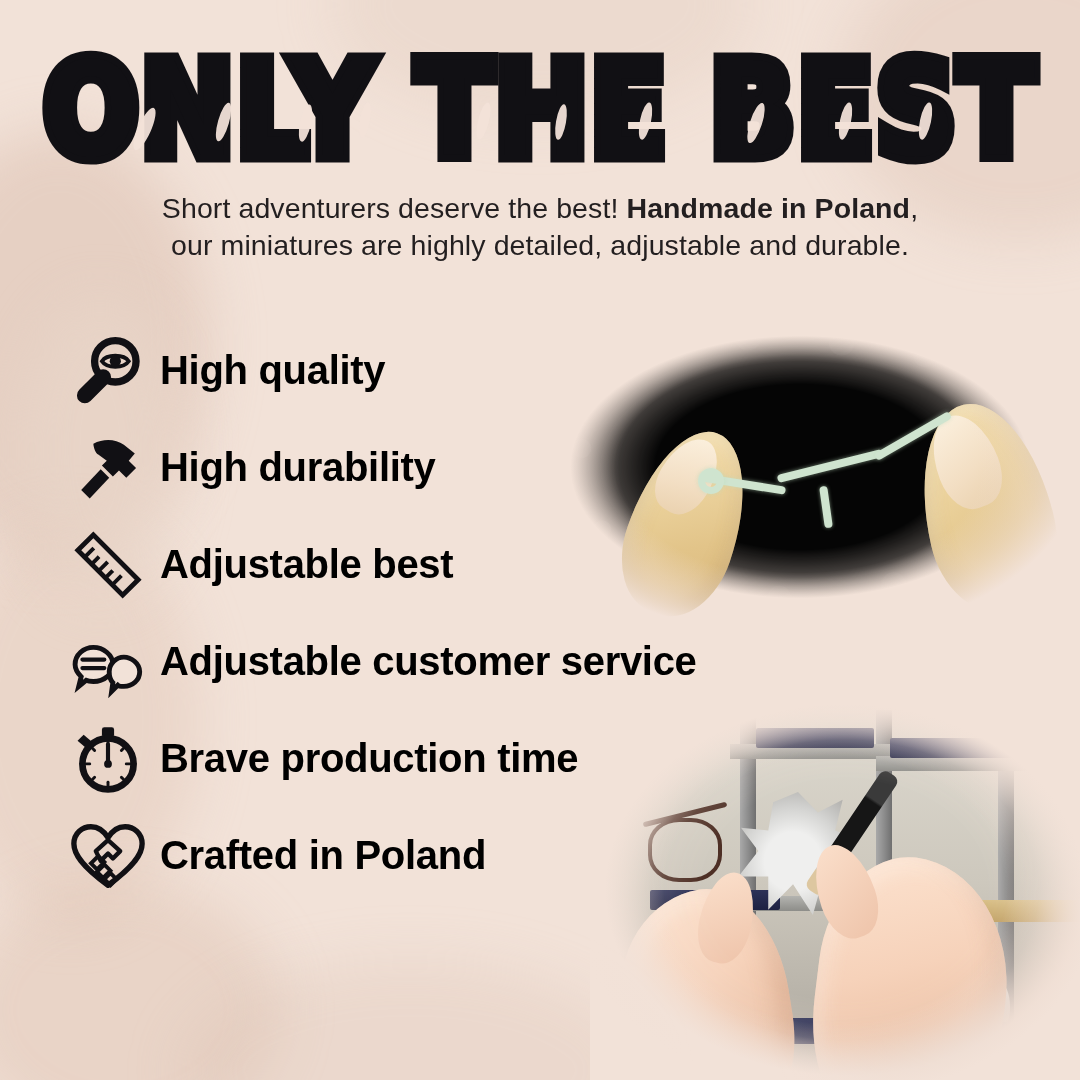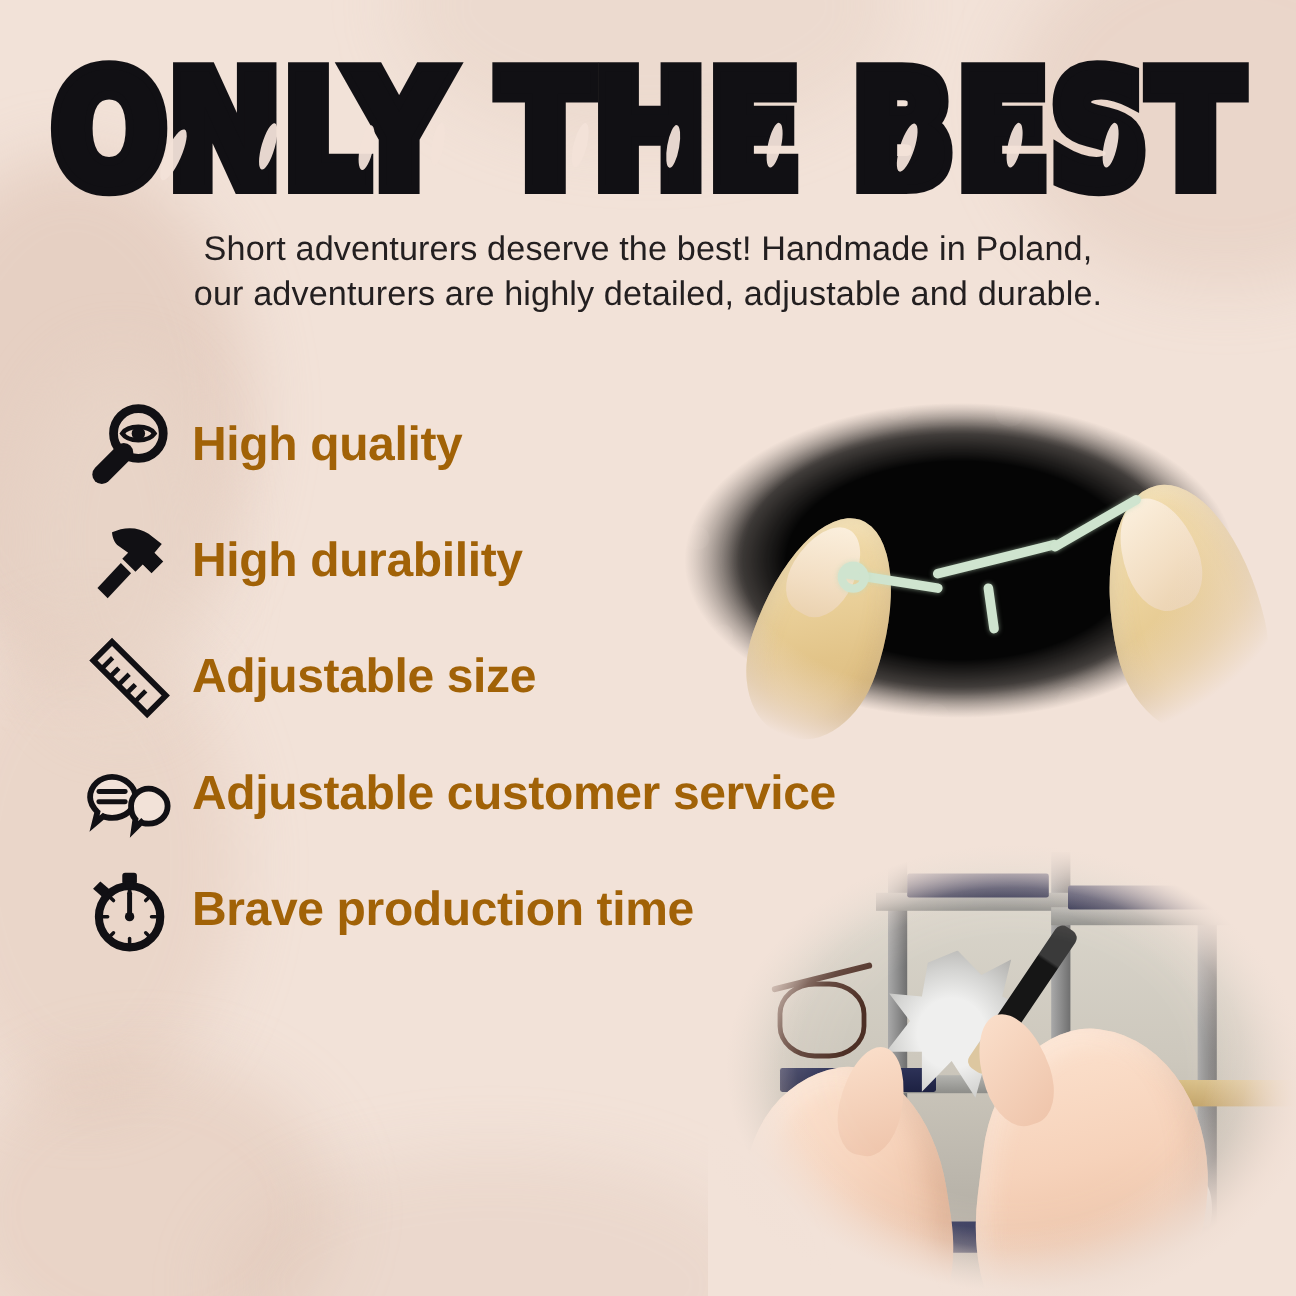--- a/index.html
+++ b/index.html
@@ -74,21 +74,21 @@
   .subtitle {
     position:absolute; left:50%; top:190px;
     transform:translateX(-50%);
     width:900px;
     text-align:center;
     font-size:28.5px;
     line-height:1.30;
     color:#231f20;
     letter-spacing:.1px;
   }
-  .subtitle b { font-weight:400; }
+  .subtitle b { font-weight:700; }
 
   
   .features {
     position:absolute;
     left:62px; top:322px;
     width:760px;
   }
   .feature {
     display:flex;
     align-items:center;
@@ -96,21 +96,21 @@
   }
   .feat-icon {
     width:92px; min-width:92px;
     height:92px;
     display:flex; align-items:center; justify-content:center;
   }
   .feat-icon svg { display:block; }
   .feat-label {
     font-size:40px;
     font-weight:700;
-    color:#a16207;
+    color:#000000;
     letter-spacing:-.3px;
     white-space:nowrap;
     margin-left:6px;
   }
 
   
   .photo {
     position:absolute;
     overflow:hidden;
   }
@@ -292,21 +292,21 @@
     <div class="gloss" style="left:478px; top:58px; width:11px; height:38px; transform:rotate(14deg);"></div>
     <div class="gloss" style="left:556px; top:60px; width:10px; height:36px; transform:rotate(10deg);"></div>
     <div class="gloss" style="left:640px; top:58px; width:11px; height:38px; transform:rotate(12deg);"></div>
     <div class="gloss" style="left:750px; top:58px; width:12px; height:42px; transform:rotate(18deg);"></div>
     <div class="gloss" style="left:840px; top:58px; width:11px; height:38px; transform:rotate(12deg);"></div>
     <div class="gloss" style="left:920px; top:58px; width:11px; height:38px; transform:rotate(12deg);"></div>
   </div>
 
   <div class="subtitle">
     <span>Short adventurers deserve the best! </span><b>Handmade in Poland</b><span>,</span><br>
-    <span>our adventurers are highly detailed, adjustable and durable.</span>
+    <span>our miniatures are highly detailed, adjustable and durable.</span>
   </div>
 
   <div class="features">
 
     <div class="feature">
       <span class="feat-icon">
         <svg width="78" height="78" viewBox="0 0 64 64">
           <circle cx="38" cy="24" r="17" fill="none" stroke="#111014" stroke-width="6"></circle>
           <path d="M28 37 L13 52" stroke="#111014" stroke-width="13" stroke-linecap="round"></path>
           <path d="M27 24c4-6 18-6 22 0-4 6-18 6-22 0z" fill="none" stroke="#111014" stroke-width="3.2"></path>
@@ -328,21 +328,21 @@
 
     <div class="feature">
       <span class="feat-icon">
         <svg width="78" height="78" viewBox="0 0 64 64">
           <g transform="rotate(-45 32 32)">
             <rect x="23" y="6" width="18" height="52" fill="none" stroke="#111014" stroke-width="4"></rect>
             <path d="M23 14h9 M23 22h7 M23 30h9 M23 38h7 M23 46h9" stroke="#111014" stroke-width="3.2" stroke-linecap="square"></path>
           </g>
         </svg>
       </span>
-      <span class="feat-label">Adjustable size</span>
+      <span class="feat-label">Adjustable best</span>
     </div>
 
     <div class="feature">
       <span class="feat-icon">
         <svg width="78" height="78" viewBox="0 0 64 64">
           <path d="M36 34c0 8-7 14-16 14-2 0-4 0-6-1l-6 5 2-8c-3-3-5-6-5-10 0-8 7-14 15-14s16 6 16 14z" fill="#f2e2d8" stroke="#111014" stroke-width="4"></path>
           <path d="M11 30h18 M11 37h18" stroke="#111014" stroke-width="3.4" stroke-linecap="round"></path>
           <path d="M58 40c0 7-6 12-13 12-2 0-4 0-5-1l-5 5 1-7c-2-2-3-5-3-9 0-7 6-12 12-12s13 5 13 12z" fill="#f2e2d8" stroke="#111014" stroke-width="4"></path>
         </svg>
       </span>
@@ -366,20 +366,32 @@
             <path d="M45 23l-2 2"></path>
               <path d="M45 49l-2-2"></path>
               <path d="M19 49l2-2"></path>
               <path d="M19 23l2 2"></path>
           </g>
         </svg>
       </span>
       <span class="feat-label">Brave production time</span>
     </div>
 
+    <div class="feature">
+      <span class="feat-icon">
+        <svg width="78" height="78" viewBox="0 0 64 64">
+          <path d="M32 56 C10 40 4 30 4 22 C4 13 11 8 18 8 c6 0 11 4 14 9 3-5 8-9 14-9 7 0 14 5 14 14 0 8-6 18-28 34z" fill="none" stroke="#111014" stroke-width="4.4" stroke-linejoin="round"></path>
+          <path d="M22 28 l10-9 10 9 -6 6 -4-4 -6 6z" fill="none" stroke="#111014" stroke-width="3.6" stroke-linejoin="round"></path>
+          <path d="M18 38 l6-6 5 5 -6 6z" fill="none" stroke="#111014" stroke-width="3.2"></path>
+          <path d="M23 45 l6-6 5 5 -6 6z" fill="none" stroke="#111014" stroke-width="3.2"></path>
+          <path d="M29 51 l5-5 5 5 -5 5z" fill="none" stroke="#111014" stroke-width="3.2"></path>
+        </svg>
+      </span>
+      <span class="feat-label">Crafted in Poland</span>
+    </div>
 
   </div>
 
   <div class="photo" id="photo-top">
     <div class="torn-top"></div>
 
     <div class="finger" id="finger-left">
       <div class="nail" id="nail-left"></div>
     </div>
     <div class="finger" id="finger-right">

